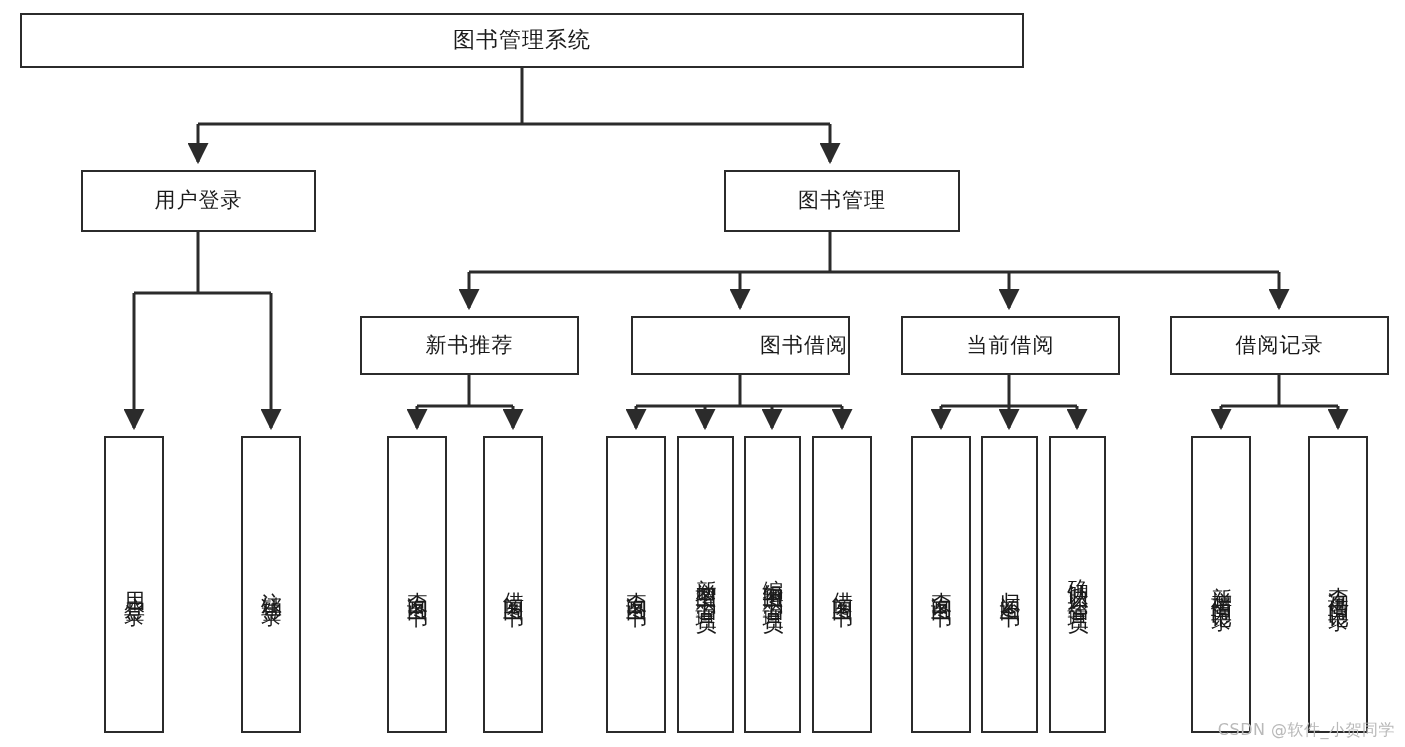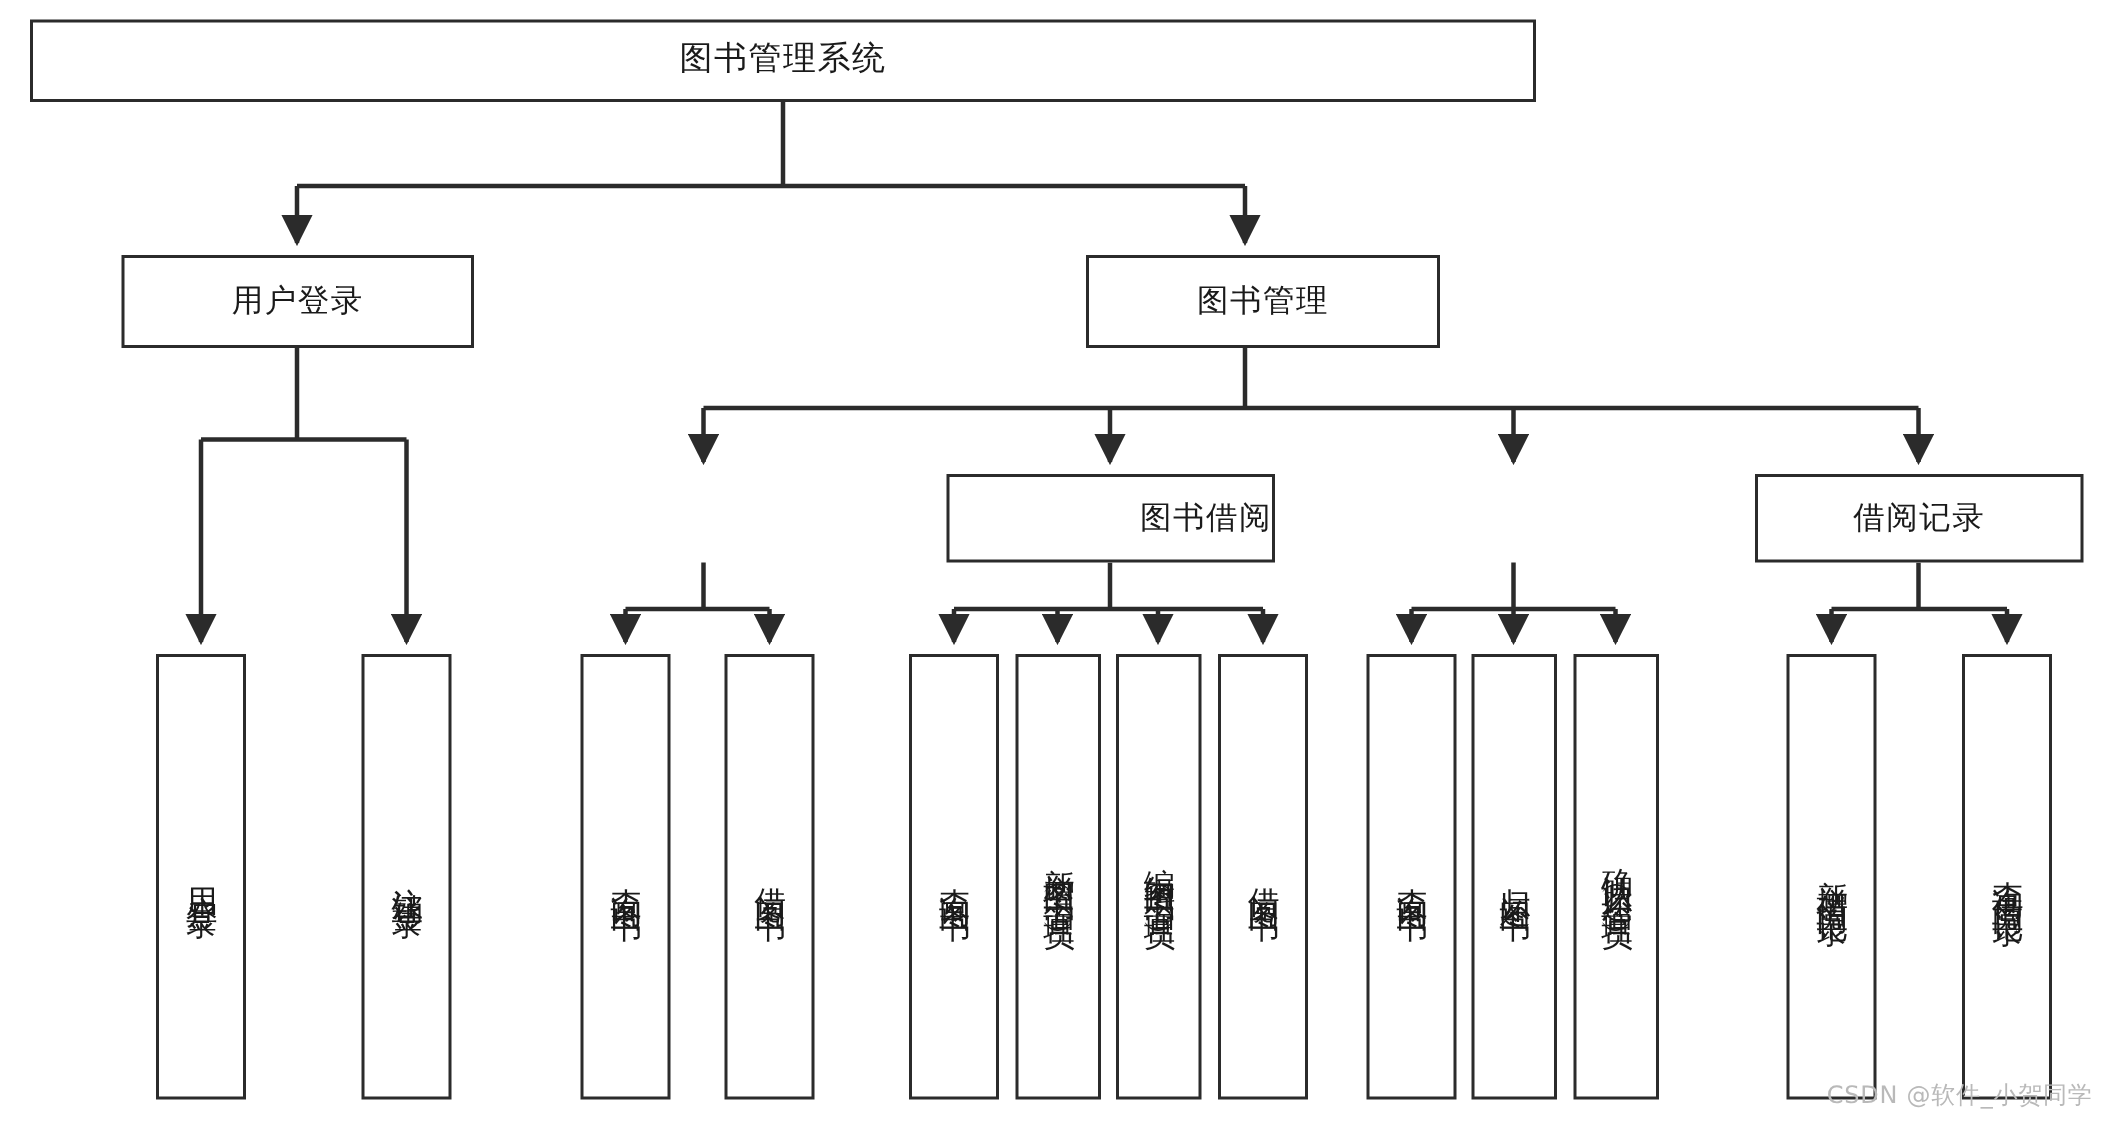--- a/index.html
+++ b/index.html
@@ -125,22 +125,28 @@
     <span>图书管理系统</span>
   </div>
 
   <div class="node horiz" style="left:81px; top:170px; width:235px; height:62px;">
     <span>用户登录</span>
   </div>
   <div class="node horiz" style="left:712px; top:170px; width:236px; height:62px;margin-left:12px;">
     <span>图书管理</span>
   </div>
 
+  <div class="node horiz" style="left:360px; top:316px; width:219px; height:59px;">
+    <span>新书推荐</span>
+  </div>
   <div class="node horiz" style="left:631px; top:316px; width:219px; height:59px;justify-content:flex-end;">
     <span>图书借阅</span>
+  </div>
+  <div class="node horiz" style="left:901px; top:316px; width:219px; height:59px;">
+    <span>当前借阅</span>
   </div>
   <div class="node horiz" style="left:1170px; top:316px; width:219px; height:59px;align-items:center;">
     <span>借阅记录</span>
   </div>
 
   <div class="node vert" style="left:104px; top:436px; width:60px; height:297px;">
     <span class="vert-label">用户登录</span>
   </div>
   <div class="node vert" style="left:241px; top:436px; width:60px; height:297px;">
     <span class="vert-label">注销登录</span>

